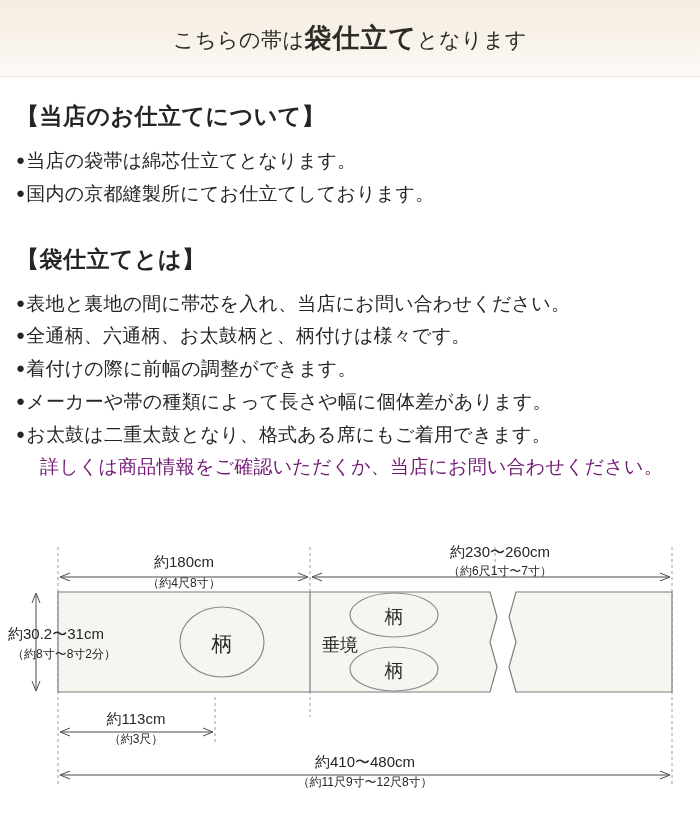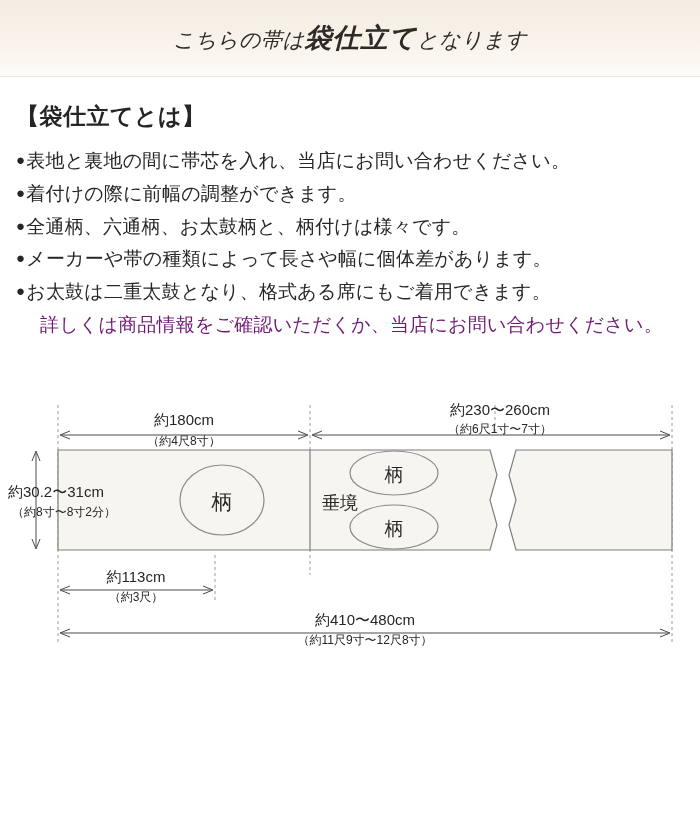--- a/index.html
+++ b/index.html
@@ -23,21 +23,20 @@
     display: flex;
     align-items: center;
     justify-content: center;
     border-bottom: 1px solid #f0e7da;
   }
   .banner-text {
     font-size: 21px;
     letter-spacing: 0.5px;
     color: #2d2a27;
     white-space: nowrap;
-    font-style: italic;
   }
   .banner-text .big {
     font-size: 27px;
     font-weight: bold;
     letter-spacing: 1px;
   }
 
   
   .content {
     padding: 24px 16px 0 16px;
@@ -100,26 +99,31 @@
 <body>
 
 <div class="banner">
   <div class="banner-text">
     <span>こちらの帯は</span><span class="big">袋仕立て</span><span>となります</span>
   </div>
 </div>
 
 <div class="content">
 
+  <div class="section">
+    <div class="section-title">【当店のお仕立てについて】</div>
+    <p class="bullet-line"><span class="dot">●</span><span>当店の袋帯は綿芯仕立てとなります。</span></p>
+    <p class="bullet-line"><span class="dot">●</span><span>国内の京都縫製所にてお仕立てしております。</span></p>
+  </div>
 
   <div class="section second">
     <div class="section-title">【袋仕立てとは】</div>
     <p class="bullet-line"><span class="dot">●</span><span>表地と裏地の間に帯芯を入れ、当店にお問い合わせください。</span></p>
+    <p class="bullet-line"><span class="dot">●</span><span>全通柄、六通柄、お太鼓柄と、柄付けは様々です。</span></p>
     <p class="bullet-line"><span class="dot">●</span><span>着付けの際に前幅の調整ができます。</span></p>
-    <p class="bullet-line"><span class="dot">●</span><span>全通柄、六通柄、お太鼓柄と、柄付けは様々です。</span></p>
     <p class="bullet-line"><span class="dot">●</span><span>メーカーや帯の種類によって長さや幅に個体差があります。</span></p>
     <p class="bullet-line"><span class="dot">●</span><span>お太鼓は二重太鼓となり、格式ある席にもご着用できます。</span></p>
     <p class="sub-line">詳しくは商品情報をご確認いただくか、当店にお問い合わせください。</p>
   </div>
 
 </div>
 
 <div class="diagram-wrap">
   <svg width="700" height="300" viewBox="0 0 700 300" xmlns="http://www.w3.org/2000/svg">
 

